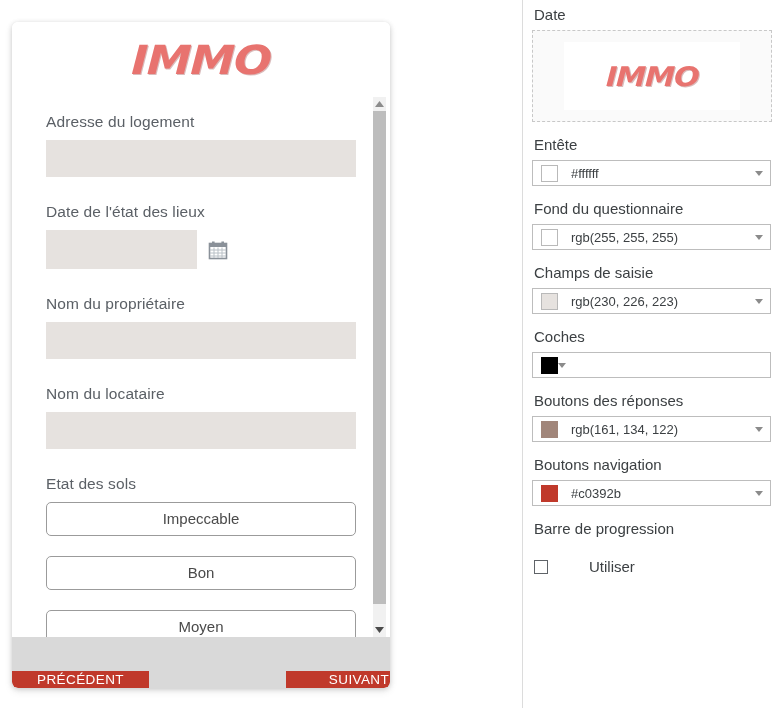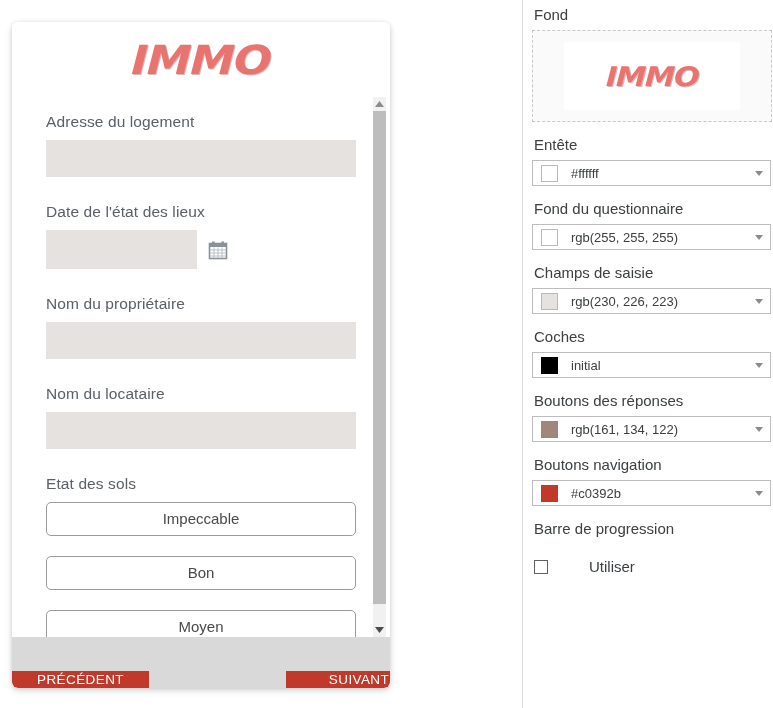--- a/index.html
+++ b/index.html
@@ -202,21 +202,21 @@
         <button class="nav-btn nav-next">SUIVANT</button>
       </div>
 
     </div>
   </div>
 
   <div class="divider"></div>
 
   <div class="settings">
 
-    <div class="s-label">Fond</div>
+    <div class="s-label">Date</div>
     <div class="logo-drop">
       <div class="logo-inner">
         <div class="immo-logo small">IMMO</div>
       </div>
     </div>
 
     <div class="s-label">Entête</div>
     <div class="color-select">
       <span class="swatch" style="background:#ffffff"></span>
       <span class="cs-text">#ffffff</span>
@@ -233,21 +233,20 @@
     <div class="s-label">Champs de saisie</div>
     <div class="color-select">
       <span class="swatch" style="background:#e6e2df"></span>
       <span class="cs-text">rgb(230, 226, 223)</span>
       <span class="caret"></span>
     </div>
 
     <div class="s-label">Coches</div>
     <div class="color-select">
       <span class="swatch" style="background:#000000;border-color:#000"></span>
-      <span class="cs-text">initial</span>
       <span class="caret"></span>
     </div>
 
     <div class="s-label">Boutons des réponses</div>
     <div class="color-select">
       <span class="swatch" style="background:#a1867a;border-color:#a1867a"></span>
       <span class="cs-text">rgb(161, 134, 122)</span>
       <span class="caret"></span>
     </div>
 

